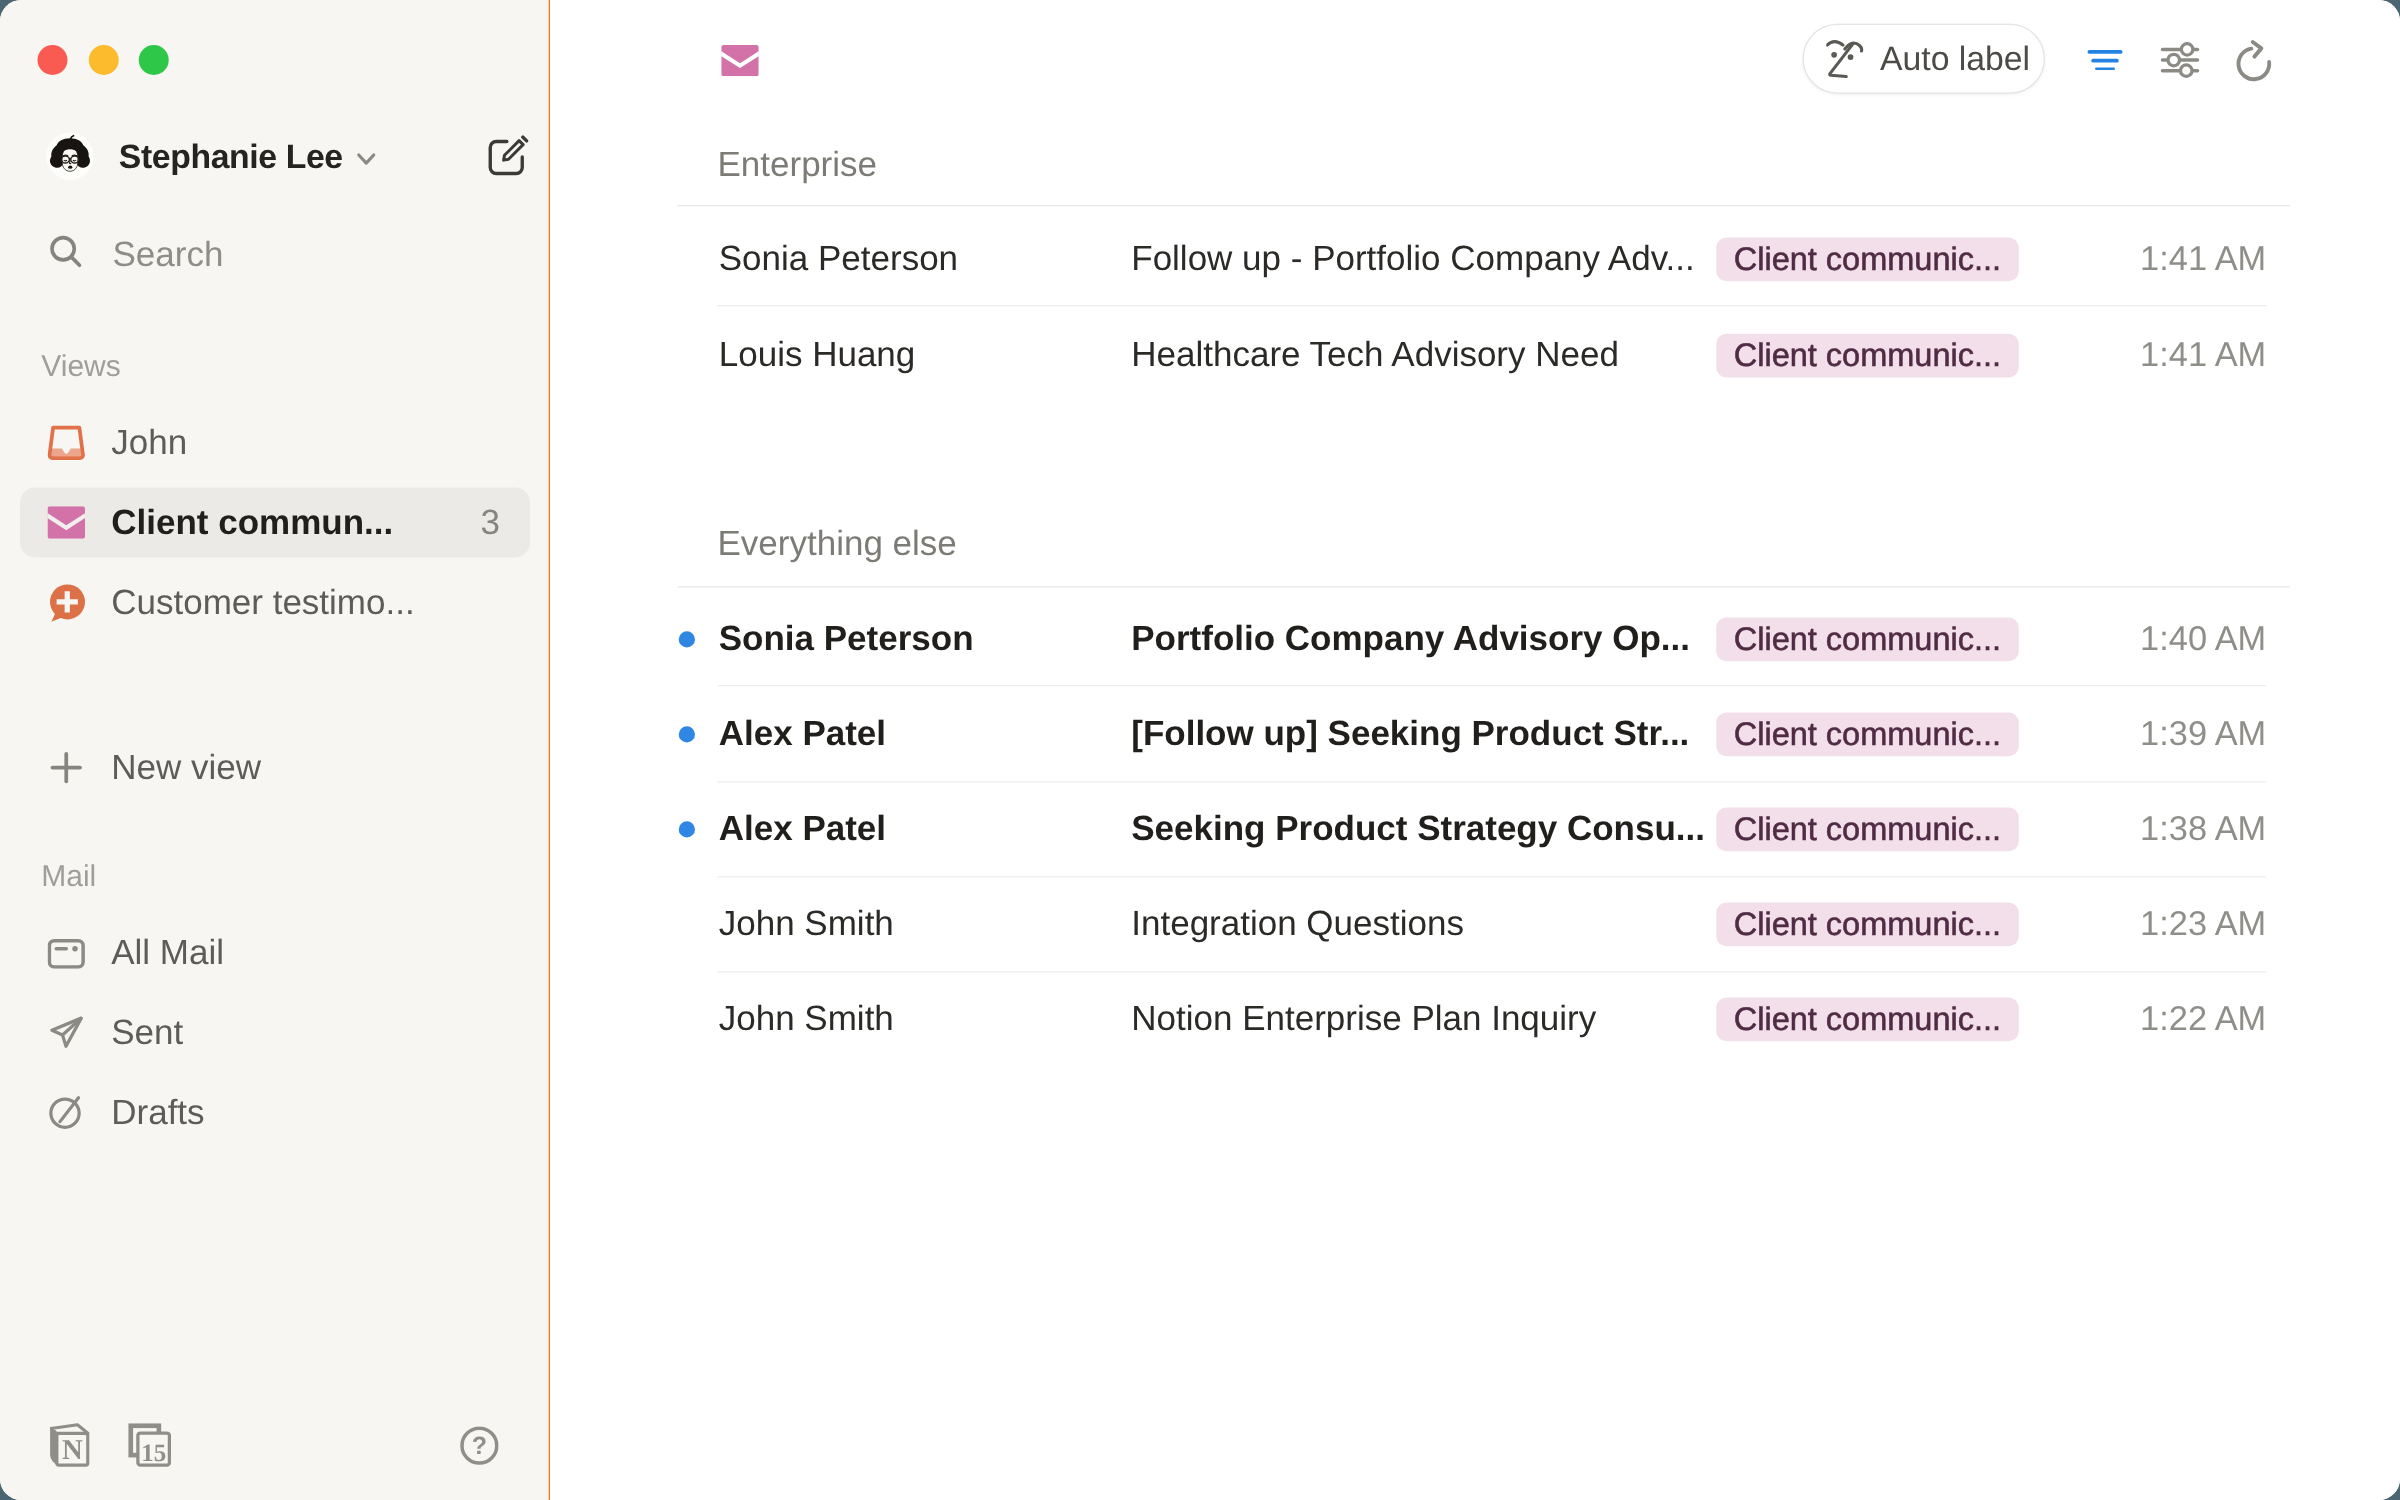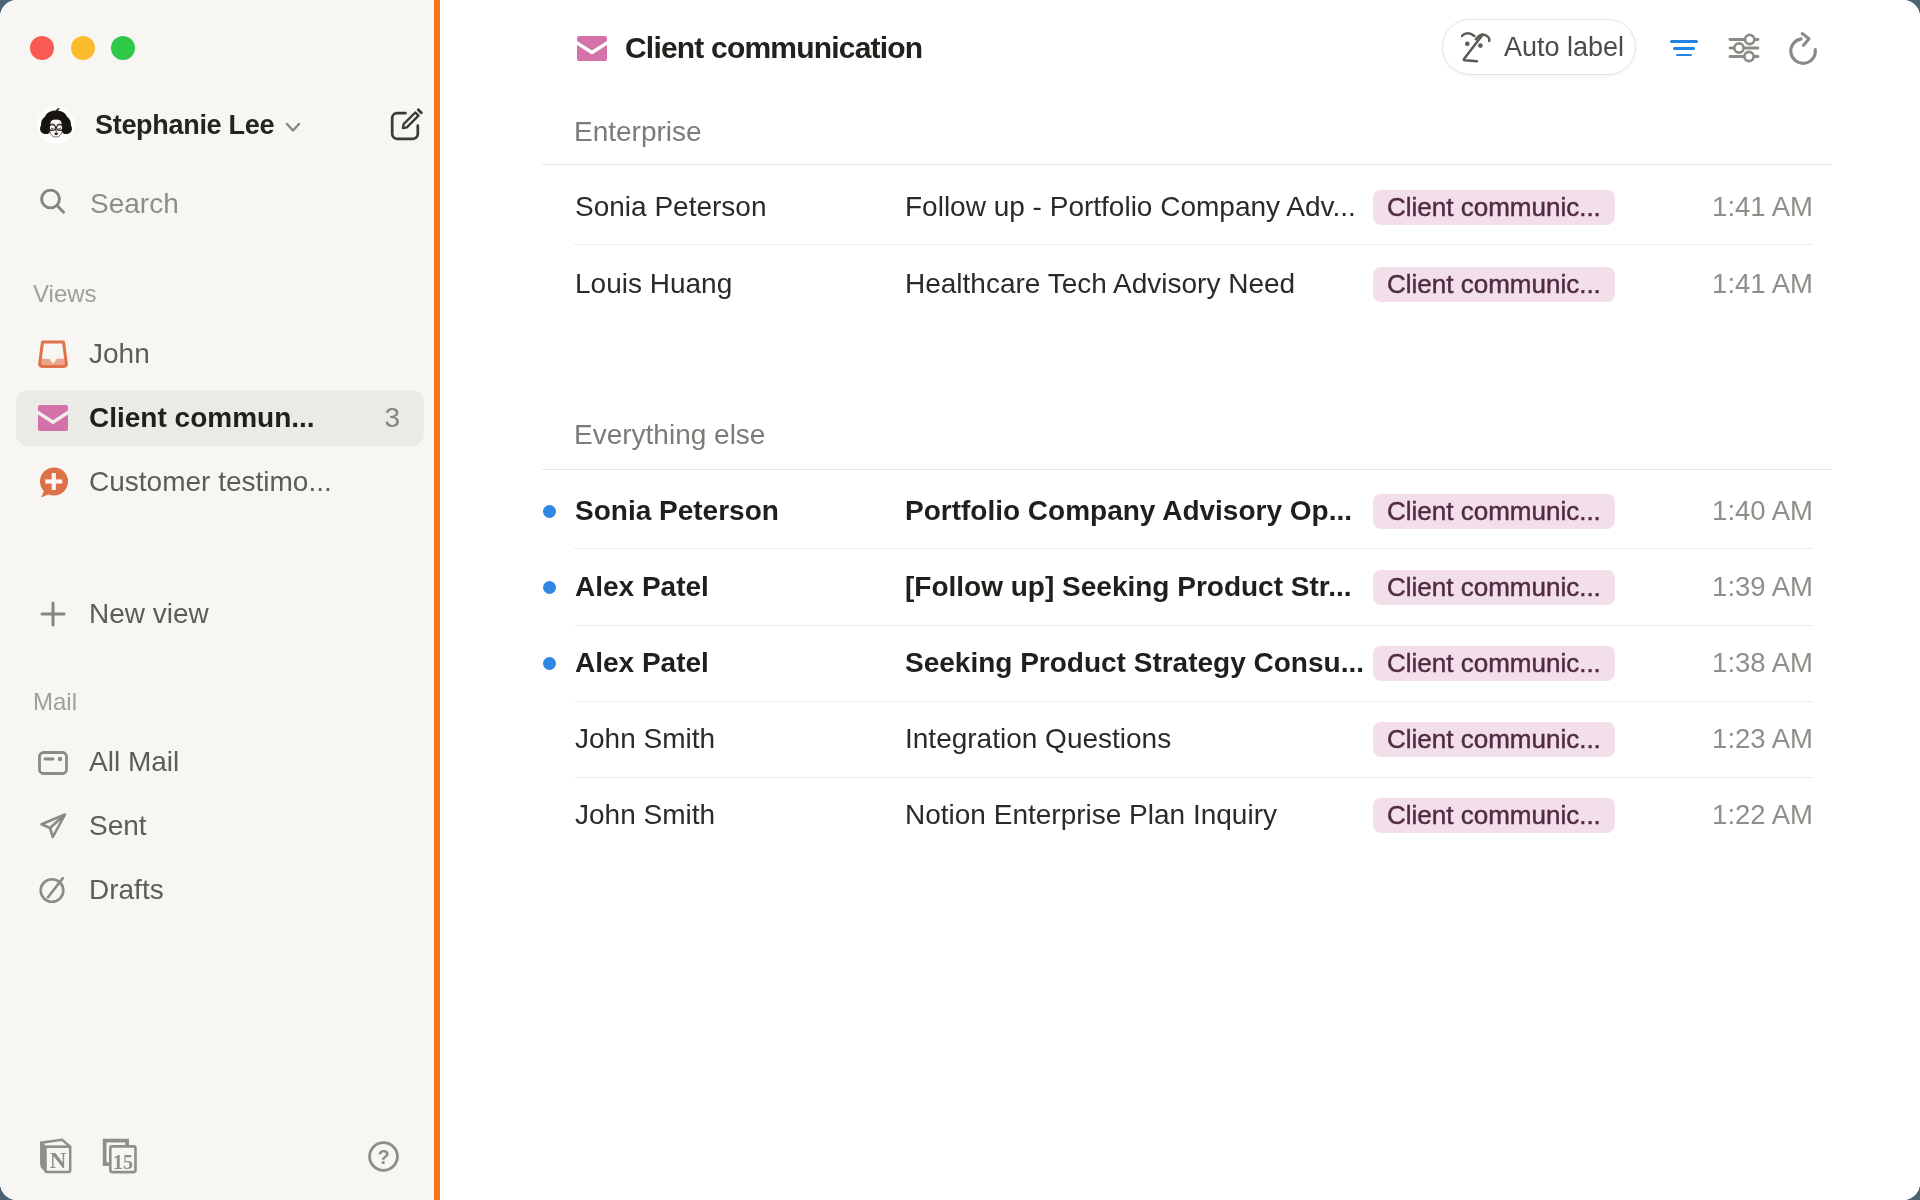--- a/index.html
+++ b/index.html
@@ -1,19 +1,19 @@
 <!DOCTYPE html>
 <html><head>
 <meta charset="utf-8">
 <style>
   * { margin:0; padding:0; box-sizing:border-box; }
   html,body { width:1920px; height:1200px; overflow:hidden; }
   body { background:#4b6572; font-family:"Liberation Sans", sans-serif; -webkit-font-smoothing:antialiased; }
   .win { position:absolute; left:0; top:0; width:1920px; height:1200px; border-radius:17px; overflow:hidden; background:#ffffff; }
-  .side { position:absolute; left:0; top:0; width:440px; height:1200px; background:#f7f6f3; border-right:6px solid #f97316; }
+  .side { position:absolute; left:0; top:0; width:440px; height:1200px; background:#f7f6f3; border-right:1px solid #f97316; }
   .main { position:absolute; left:440px; top:0; width:1480px; height:1200px; background:#ffffff; }
   .abs { position:absolute; }
   .dot { position:absolute; width:24px; height:24px; border-radius:50%; top:36px; }
   .row { position:absolute; left:16px; width:408px; height:56px; border-radius:12px; }
   .row .icon { position:absolute; left:22px; top:13px; }
   .row .lbl { position:absolute; left:73px; top:0; line-height:56px; font-size:28px; color:#5d5c58; white-space:nowrap; }
   .row .cnt { position:absolute; right:24px; top:0; line-height:56px; font-size:28px; color:#85847f; }
   .sechead { position:absolute; left:33px; font-size:24px; color:#9f9e9a; font-weight:400; }
   .mrow { position:absolute; height:44px; line-height:44px; white-space:nowrap; }
   .sender { position:absolute; left:135px; font-size:28px; color:#2b2a27; }
@@ -141,21 +141,20 @@
       <text x="15.5" y="22.6" font-size="20" font-weight="700" fill="#8f8e89" text-anchor="middle">?</text>
     </svg>
   </div>
 
   <div class="main">
     
     <svg class="abs" style="left:137px; top:36px;" width="30" height="25" viewBox="0 0 30 25">
       <rect x="0" y="0" width="30" height="25" rx="2" fill="#d372a9"></rect>
       <path d="M-1.5 6 L15 16.5 L31.5 6" fill="none" stroke="#ffffff" stroke-width="3.3"></path>
     </svg>
-    <div class="abs" style="left:185px; top:31px; font-size:30px; letter-spacing:-0.8px; font-weight:700; color:#22211e;">Client communication</div>
 
     
     <div class="abs" style="left:1002px; top:19px; width:194px; height:56px; border:1px solid #e5e4e1; border-radius:28px; background:#fff; box-shadow:0 1px 3px rgba(0,0,0,0.06);"></div>
     <svg class="abs" style="left:1021px; top:32px;" width="30" height="32" viewBox="0 0 30 32">
       <path d="M0.6 4.1 Q6.5 -1.4 13.3 4.0" fill="none" stroke="#5a5954" stroke-width="2.5" stroke-linecap="round"></path>
       <path d="M14.9 7.2 Q20.8 -0.8 26.8 4.6 Q28.9 6.6 28.2 8.8" fill="none" stroke="#5a5954" stroke-width="2.5" stroke-linecap="round"></path>
       <path d="M21.2 3.3 L3 26.9 Q2.3 28.1 3.7 28.2 L16 29.2" fill="none" stroke="#5a5954" stroke-width="2.5" stroke-linecap="round" stroke-linejoin="round"></path>
       <circle cx="6.3" cy="11.8" r="2.3" fill="#5a5954"></circle>
       <circle cx="19.4" cy="13.6" r="2.3" fill="#5a5954"></circle>
     </svg>

